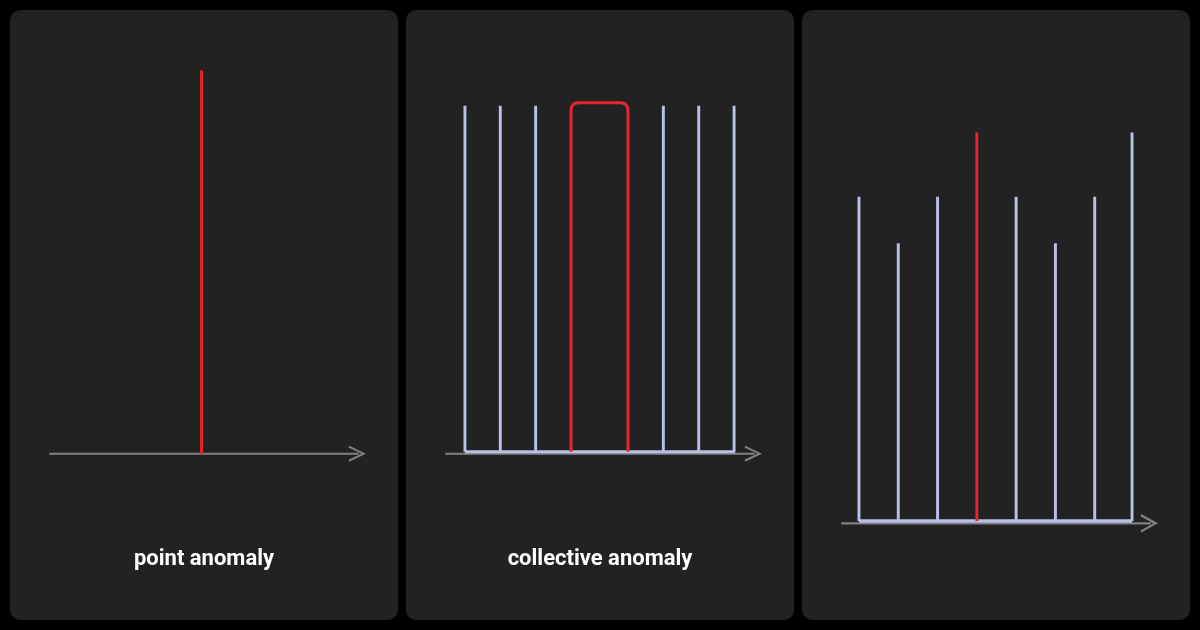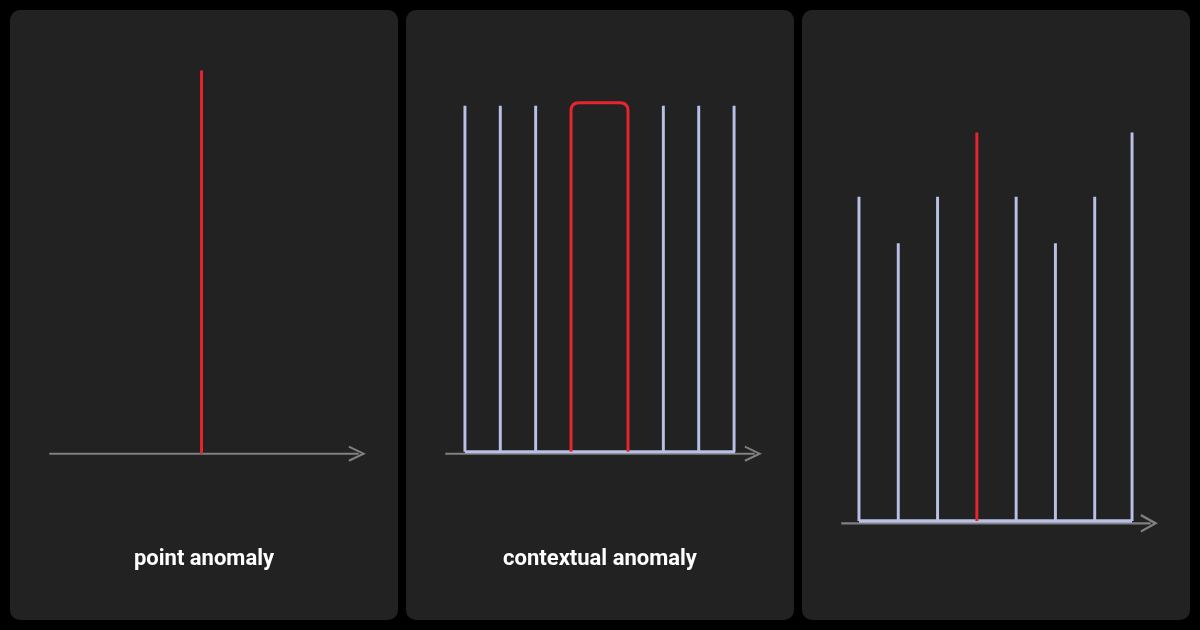--- a/index.html
+++ b/index.html
@@ -70,21 +70,21 @@
       <line x1="60" y1="95" x2="60" y2="438" stroke="#b8c0e6" stroke-width="3"></line>
       <line x1="96" y1="95" x2="96" y2="438" stroke="#b8c0e6" stroke-width="3"></line>
       <line x1="132" y1="95" x2="132" y2="438" stroke="#b8c0e6" stroke-width="3"></line>
       <line x1="262" y1="95" x2="262" y2="438" stroke="#b8c0e6" stroke-width="3"></line>
       <line x1="298" y1="95" x2="298" y2="438" stroke="#b8c0e6" stroke-width="3"></line>
       <line x1="334" y1="95" x2="334" y2="438" stroke="#b8c0e6" stroke-width="3"></line>
 
       <path d="M 168 438 L 168 100 Q 168 92 176 92 L 218 92 Q 226 92 226 100 L 226 438" fill="none" stroke="#e6252f" stroke-width="3"></path>
     </svg>
   </div>
-  <div class="caption">contextual anomaly</div>
+  <div class="caption">collective anomaly</div>
 </div>
 
 <div class="panel">
   <div class="chart-area">
     <svg viewBox="0 0 395 480" preserveAspectRatio="none">
 
       <line x1="40" y1="440" x2="355" y2="440" stroke="#808080" stroke-width="2"></line>
       <polyline points="345,433 360,440 345,447" fill="none" stroke="#808080" stroke-width="2"></polyline>
 
       <line x1="58" y1="438" x2="336" y2="438" stroke="#b8c0e6" stroke-width="3"></line>

